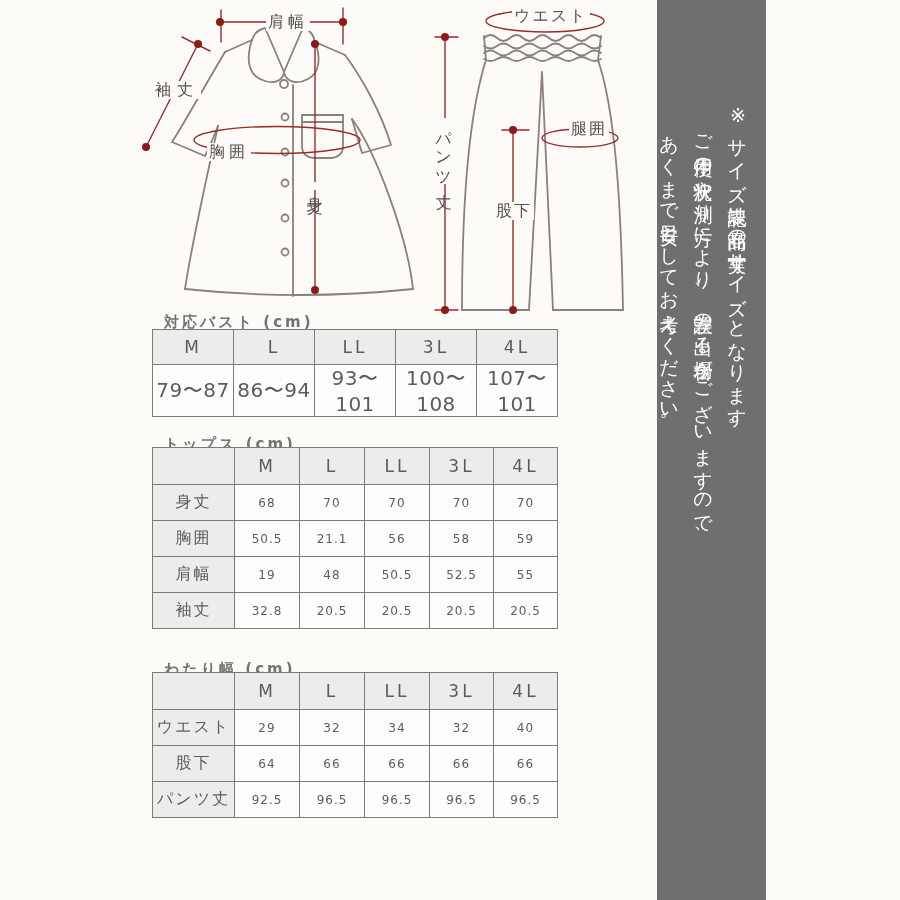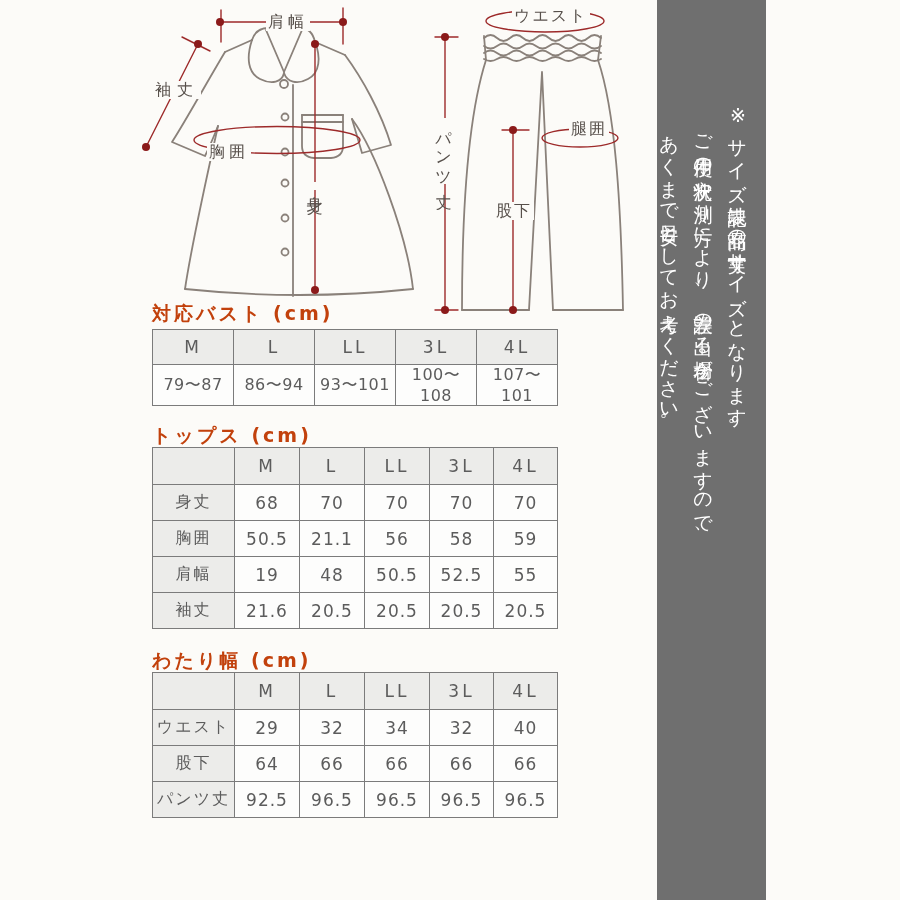--- a/index.html
+++ b/index.html
@@ -28,43 +28,43 @@
     background:#6f6f6f; color:#ffffff;
     writing-mode:vertical-rl; text-orientation:upright;
     padding:104px 11px 0 0;
     font-size:19px; letter-spacing:0.5px;
   }
   .sidebar p { margin:0; line-height:34px; }
   .sidebar p + p { text-indent:18px; }
 
   
   .sec-title {
-    position:absolute; left:152px; margin:0;
-    font-size:19px; font-weight:600; color:#c2410c; letter-spacing:3px;
+    position:absolute; left:152px; margin:12px;
+    font-size:15px; font-weight:600; color:#737373; letter-spacing:3px;
   }
   #bust-title    { top:301px; }
   #tops-title    { top:423px; }
   #bottoms-title { top:648px; }
 
   
   table.size-table {
     position:absolute; border-collapse:collapse; table-layout:fixed;
     background:#fdfdfc;
   }
   .size-table th, .size-table td {
     border:1.5px solid #7b7b7b; text-align:center; vertical-align:middle;
     padding:0; font-weight:normal; color:#5c5c5c;
   }
   .size-table th { background:#ececea; }
   .size-letter { font-size:17px; letter-spacing:3px; }
   .row-label   { font-size:16px; letter-spacing:2px; }
-  .num         { font-size:17px; letter-spacing:1px; }
+  .num         { font-size:12px; letter-spacing:1px; }
   #bust-table  { left:152px; top:329px; width:406px; }
   #bust-table th { height:35px; }
-  #bust-table td { height:36px; font-size:16px; letter-spacing:0.5px; }
+  #bust-table td { height:36px; font-size:20px; letter-spacing:0.5px; }
   #tops-table    { left:152px; top:447px; width:405px; }
   #bottoms-table { left:152px; top:672px; width:405px; }
   #tops-table th, #bottoms-table th,
   #tops-table td, #bottoms-table td { height:36px; }
   #tops-table tr.head th, #bottoms-table tr.head th { height:37px; }
 </style>
 </head>
 <body>
 
 <svg class="diagram-svg" viewBox="130 0 535 320" aria-hidden="true">
@@ -210,21 +210,21 @@
   <tr>
     <th class="row-label">肩幅</th>
     <td class="num">19</td>
     <td class="num">48</td>
     <td class="num">50.5</td>
     <td class="num">52.5</td>
     <td class="num">55</td>
   </tr>
   <tr>
     <th class="row-label">袖丈</th>
-    <td class="num">21.6</td>
+    <td class="num">32.8</td>
     <td class="num">20.5</td>
     <td class="num">20.5</td>
     <td class="num">20.5</td>
     <td class="num">20.5</td>
   </tr>
 </tbody>
   </table>
 
 <h2 class="sec-title" id="bottoms-title">わたり幅 (cm)</h2>
 <table class="size-table" id="bottoms-table">

